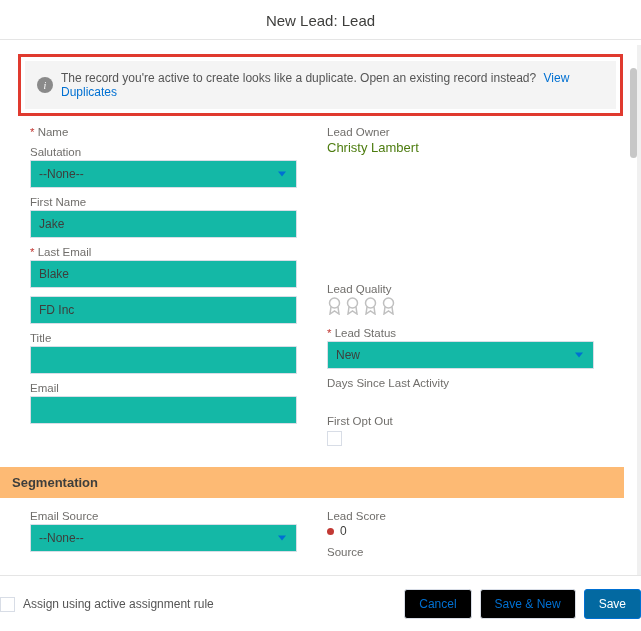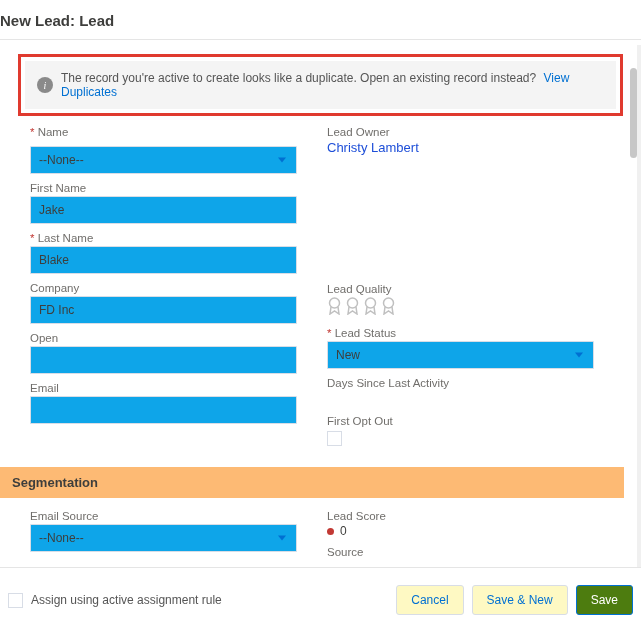--- a/index.html
+++ b/index.html
@@ -1,46 +1,46 @@
 <!DOCTYPE html>
 <html><head>
 <meta charset="utf-8">
 <style>
 * { box-sizing: border-box; margin: 0; padding: 0; }
 body { font-family: -apple-system, BlinkMacSystemFont, "Segoe UI", Arial, sans-serif; font-size: 12px; color: #3e3e3c; background: #fff; width: 641px; height: 631px; overflow: hidden; position: relative; }
-.header { text-align: left; padding: 12px 0 10px; border-bottom: 1px solid #e5e5e5; font-size: 15px; color: #3e3e3c; font-weight: bold; }
+.header { text-align: center; padding: 12px 0 10px; border-bottom: 1px solid #e5e5e5; font-size: 15px; color: #3e3e3c; }
 .scroll-area { height: 550px; overflow-y: auto; padding: 0 0 20px; position: relative; }
 .banner-wrap { margin: 14px 18px 10px; border: 3px solid #e03a2f; padding: 4px; }
 .banner { background: #f4f4f4; padding: 10px 12px; display: flex; align-items: center; gap: 8px; }
 .info-icon { width: 16px; height: 16px; border-radius: 50%; background: #8a8a8a; color: #fff; display: inline-flex; align-items: center; justify-content: center; font-size: 10px; font-style: italic; font-family: Georgia, serif; flex-shrink: 0; }
 .banner-text { color: #555; }
 .banner-link { color: #0070d2; cursor: pointer; margin-left: 4px; }
 .form { padding: 0 47px 8px 30px; }
 .columns { display: flex; gap: 30px; }
 .col { flex: 1; min-width: 0; }
 .field { margin-bottom: 8px; }
 .label { display: block; font-size: 11.5px; color: #706e6b; margin-bottom: 2px; }
 .req::before { content: "* "; color: #c23934; }
-.input, .select { width: 100%; height: 28px; border: 1px solid #d8dde6; border-radius: 1px; padding: 0 8px; font-size: 12px; background: #0ea5e9; color: #3e3e3c; }
+.input, .select { width: 100%; height: 28px; border: 1px solid #d8dde6; border-radius: 1px; padding: 0 8px; font-size: 12px; background: #14b8a6; color: #3e3e3c; }
 .select { display: flex; align-items: center; justify-content: space-between; cursor: pointer; position: relative; }
 .select.blue-caret::after { content: ""; position: absolute; right: 10px; top: 50%; transform: translateY(-50%); border-left: 4px solid transparent; border-right: 4px solid transparent; border-top: 5px solid #0070d2; }
-.owner-name { color: #1d4ed8; font-size: 13px; margin-top: 2px; }
+.owner-name { color: #4d7c0f; font-size: 13px; margin-top: 2px; }
 .badges { display: flex; gap: 3px; margin-top: 2px; }
 .ribbon { width: 15px; height: 18px; position: relative; }
 .ribbon svg { width: 15px; height: 18px; }
 .checkbox { width: 15px; height: 15px; border: 1px solid #d8dde6; background: #fff; display: inline-block; margin-top: 2px; }
 .score { display: flex; align-items: center; gap: 6px; margin-top: 2px; }
 .dot-red { width: 7px; height: 7px; border-radius: 50%; background: #c23934; display: inline-block; }
 .section-header { background: #fdba74; padding: 8px 12px; margin: 10px -30px 12px; font-size: 13px; font-weight: 600; color: #3e3e3c; }
 .spacer-sm { height: 4px; }
-.footer { position: absolute; bottom: 0; left: 0; right: 0; height: 64px; border-top: 1px solid #e5e5e5; background: #fff; display: flex; align-items: center; padding: 0 8px; }
+.footer { position: absolute; bottom: 0; left: 0; right: 0; height: 56px; border-top: 1px solid #e5e5e5; background: #fff; display: flex; align-items: center; padding: 0 0; }
 .assign { display: flex; align-items: center; gap: 8px; font-size: 12px; color: #555; }
 .footer-buttons { margin-left: auto; display: flex; gap: 8px; }
-.btn { height: 30px; padding: 0 14px; border: 1px solid #d8dde6; border-radius: 3px; background: #fef9c3; font-size: 12px; color: #0070d2; cursor: pointer; }
-.btn-primary { background: #4d7c0f; border-color: #0070d2; color: #fff; }
+.btn { height: 30px; padding: 0 14px; border: 1px solid #d8dde6; border-radius: 3px; background: #000000; font-size: 12px; color: #0070d2; cursor: pointer; }
+.btn-primary { background: #0369a1; border-color: #0070d2; color: #fff; }
 .scrollbar-fake { position: absolute; right: 4px; top: 68px; width: 7px; height: 90px; background: #c7c7c7; border-radius: 4px; }
 .right-edge { position: absolute; right: 0; top: 45px; bottom: 48px; width: 4px; background: #f0f0f0; }
 </style>
 </head>
 <body>
 
 <div class="header">New Lead: Lead</div>
 
 <div class="scroll-area">
 
@@ -55,38 +55,38 @@
   </div>
 
   <div class="form">
     <div class="columns">
 
       <div class="col">
         <div class="field">
           <span class="label req">Name</span>
         </div>
         <div class="field">
+          <span class="label">Salutation</span>
           <div class="select blue-caret">
             <span>--None--</span>
           </div>
         </div>
         <div class="field">
           <span class="label">First Name</span>
           <input class="input" value="Jake" style="">
         </div>
         <div class="field">
-          <span class="label req">Last Name</span>
+          <span class="label req">Last Email</span>
           <input class="input" value="Blake" style="">
         </div>
         <div class="field">
-          <span class="label">Company</span>
           <input class="input" value="FD Inc" style="">
         </div>
         <div class="field">
-          <span class="label">Open</span>
+          <span class="label">Title</span>
           <input class="input" value="" style="">
         </div>
         <div class="field">
           <span class="label">Email</span>
           <input class="input" value="" style="">
         </div>
       </div>
 
       <div class="col">
         <div class="field">

